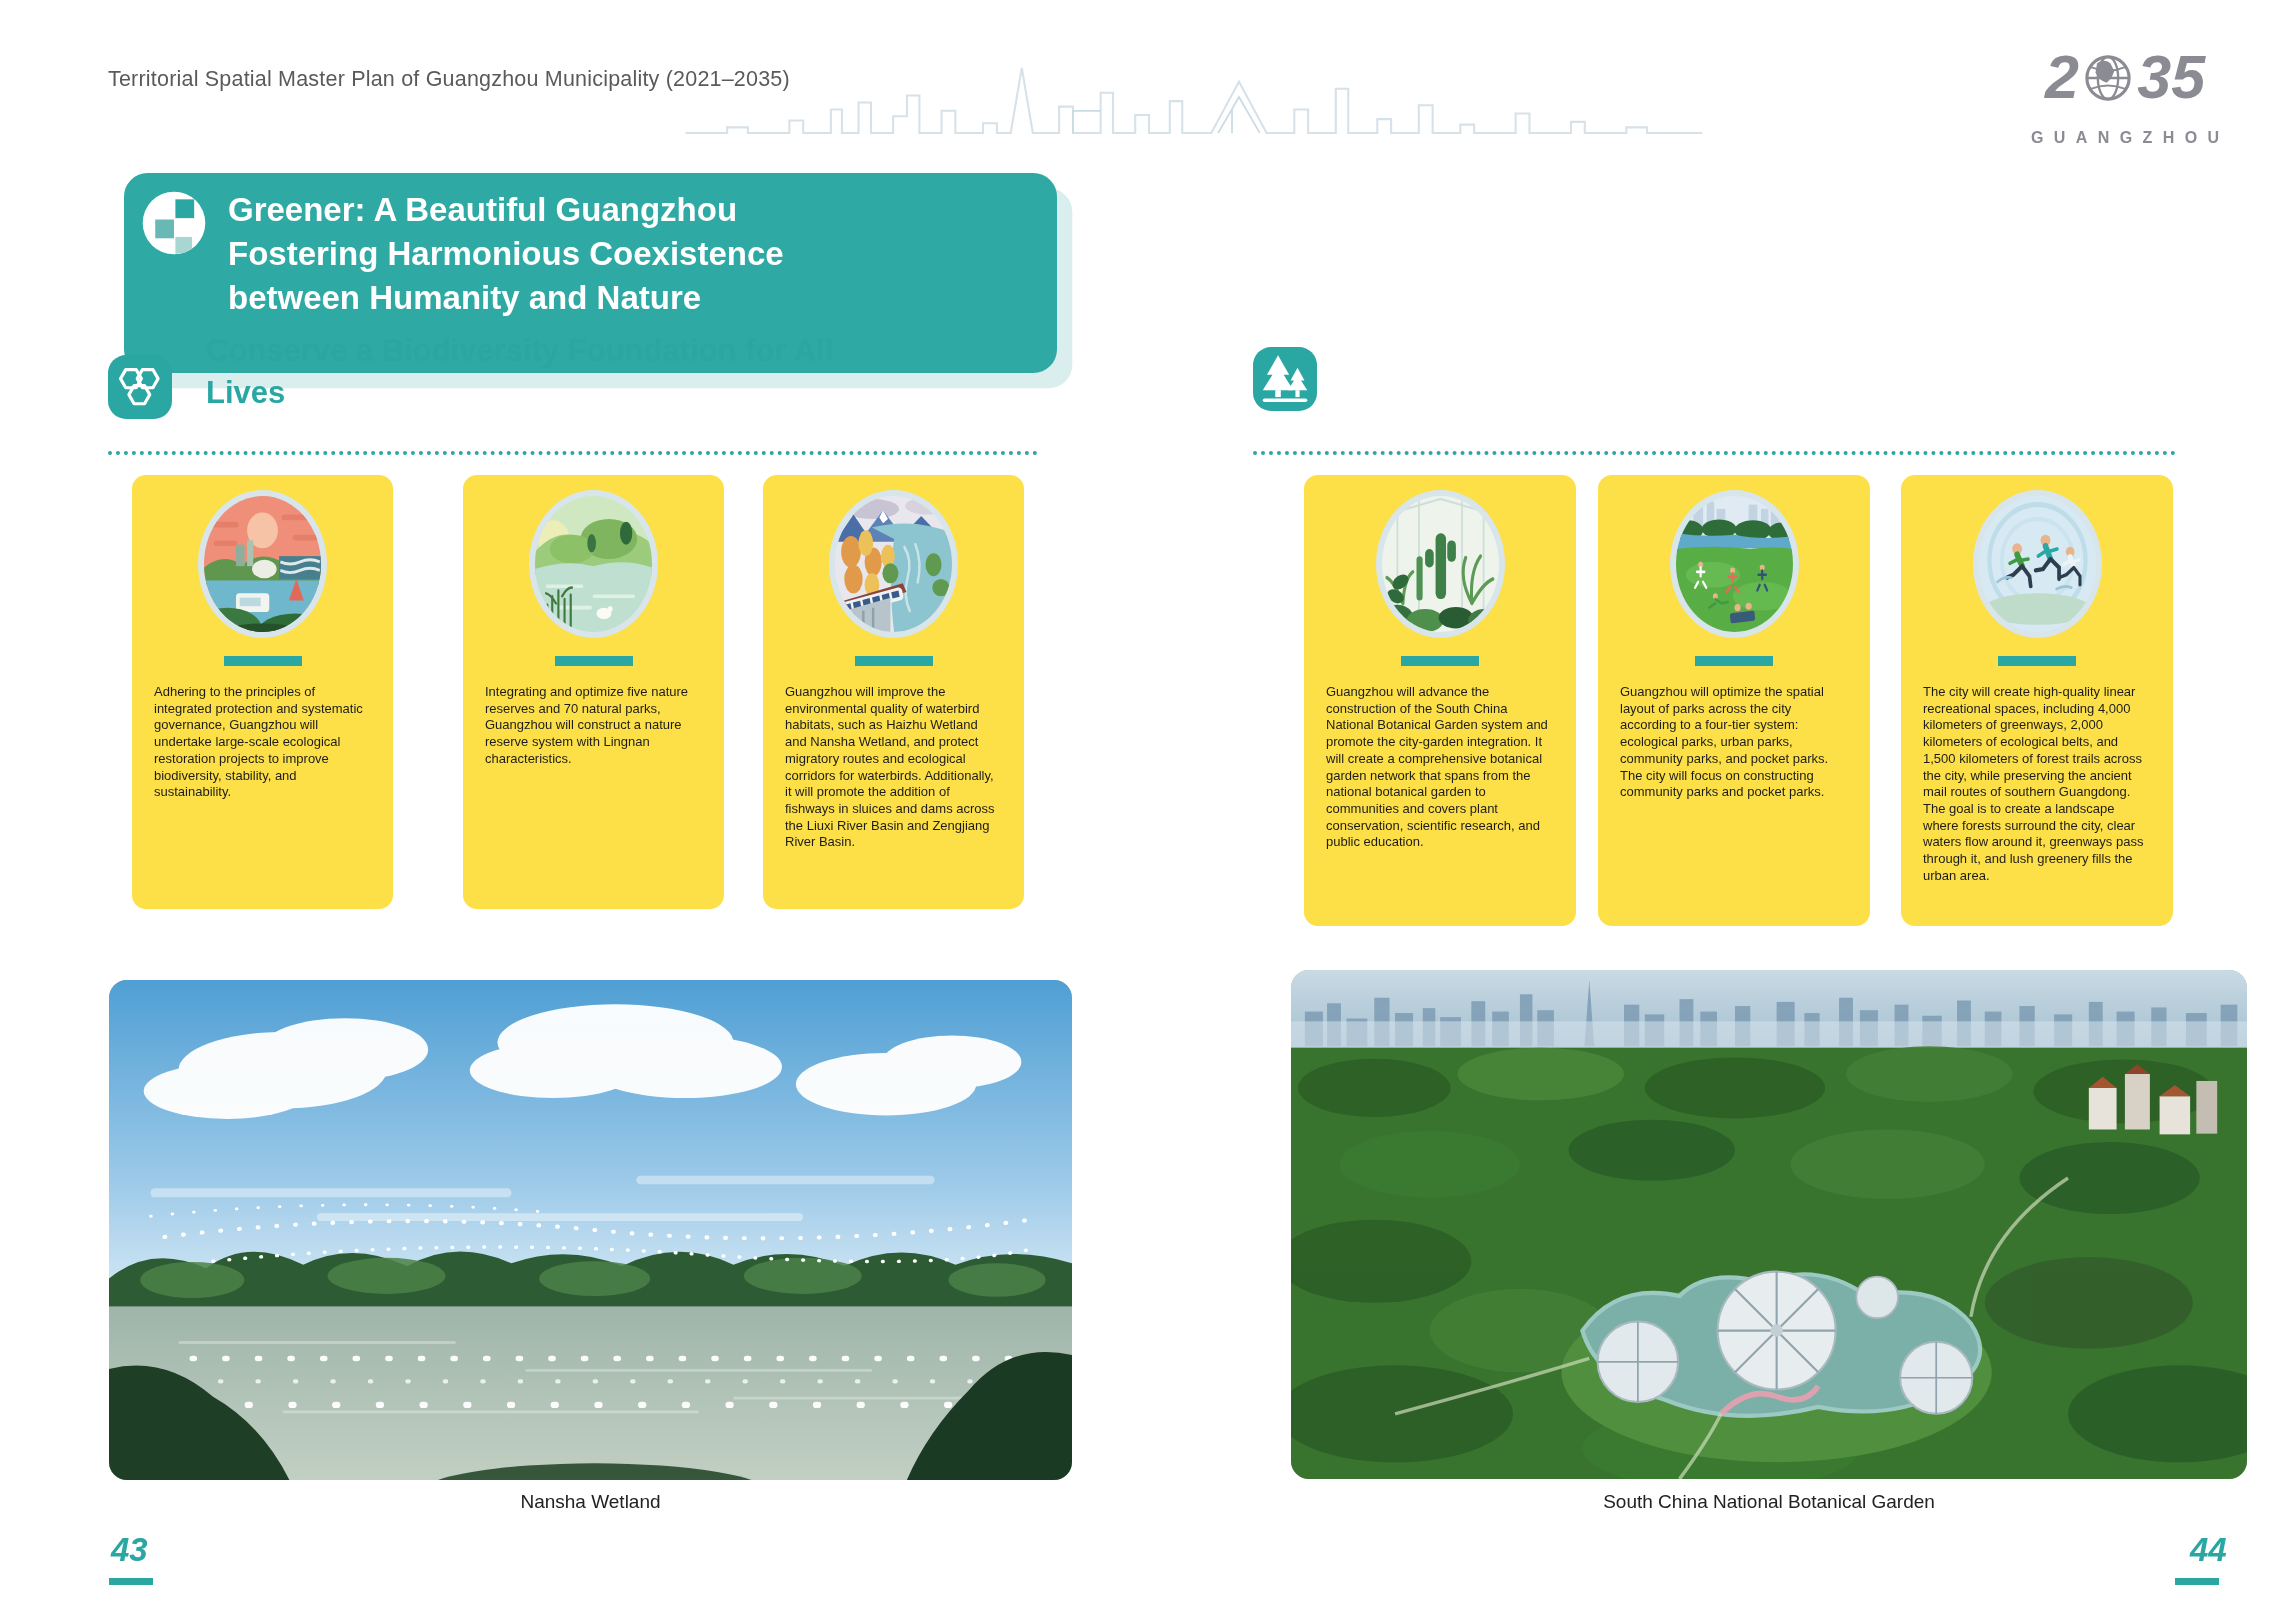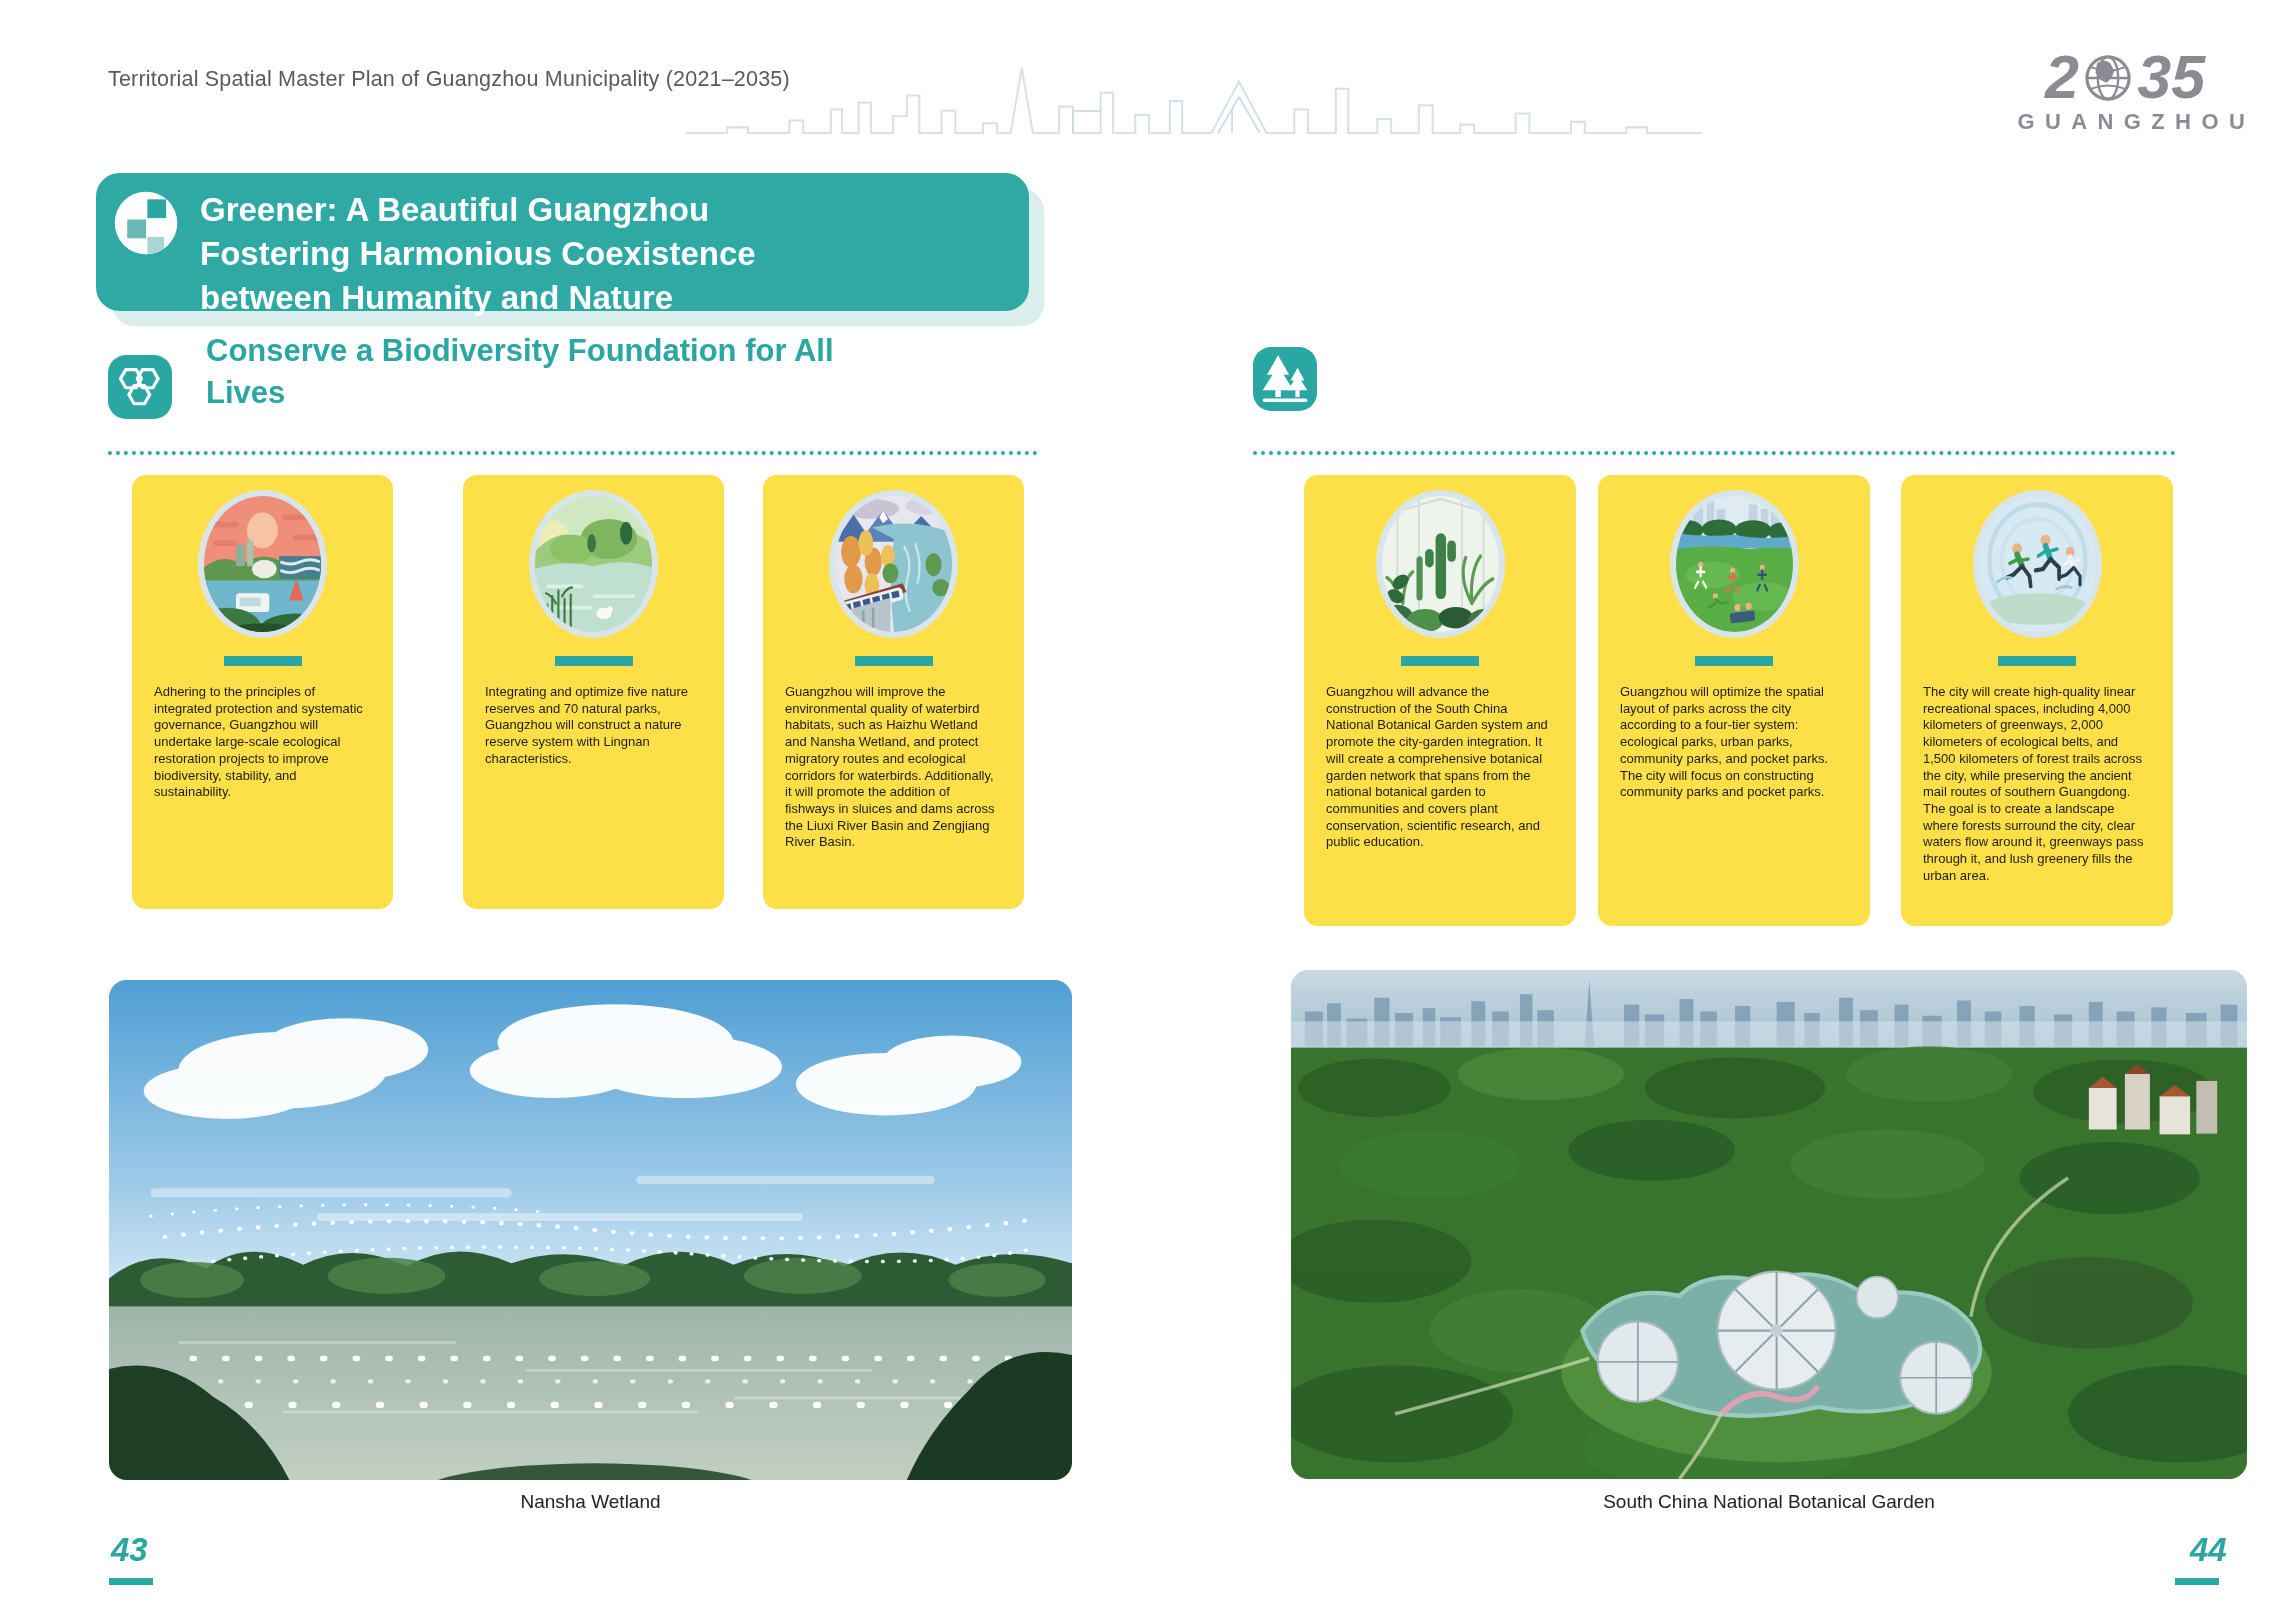--- a/index.html
+++ b/index.html
@@ -6,24 +6,24 @@
   .sheet{position:relative;width:2295px;height:1623px;background:#ffffff;overflow:hidden;
          font-family:"Liberation Sans","DejaVu Sans",sans-serif;color:#1c1c1a;}
   .abs{position:absolute;}
 
   
   .doc-title{left:108px;top:67px;font-size:21.5px;color:#5a5a5c;letter-spacing:0.2px;}
   .skyline{left:684px;top:61px;width:1020px;height:83px;}
   .logo{left:2007px;top:47px;width:236px;text-align:center;color:#8b8b93;}
   .logo-row{display:flex;align-items:center;justify-content:center;gap:4.2px;
             font-weight:700;font-style:italic;font-size:61px;line-height:61px;}
-  .logo-word{margin-top:1px;font-size:22px;font-weight:700;letter-spacing:10.4px;padding-left:10.4px;}
+  .logo-word{margin-top:21px;font-size:16px;font-weight:700;letter-spacing:10.4px;padding-left:10.4px;}
 
   
-  .banner{left:96px;top:173px;width:933px;height:138px;background:#2fa9a4;border-radius:23.6px;
+  .banner{left:124px;top:173px;width:933px;height:200px;background:#2fa9a4;border-radius:23.6px;
           box-shadow:15.3px 15.3px 0 0 #daeeed;}
   .banner-title{position:absolute;left:104px;top:14.6px;width:805px;color:#ffffff;
                 font-weight:700;font-size:33px;line-height:44px;}
   .banner-icon{position:absolute;left:18px;top:18px;width:64px;height:64px;}
 
   
   .sec-icon{width:64px;height:64px;}
   .sec-title{color:#2aa7a3;font-weight:700;font-size:31px;line-height:42px;}
   .dotted{height:0;border-bottom:4.2px dotted #2aa7a3;}
 

